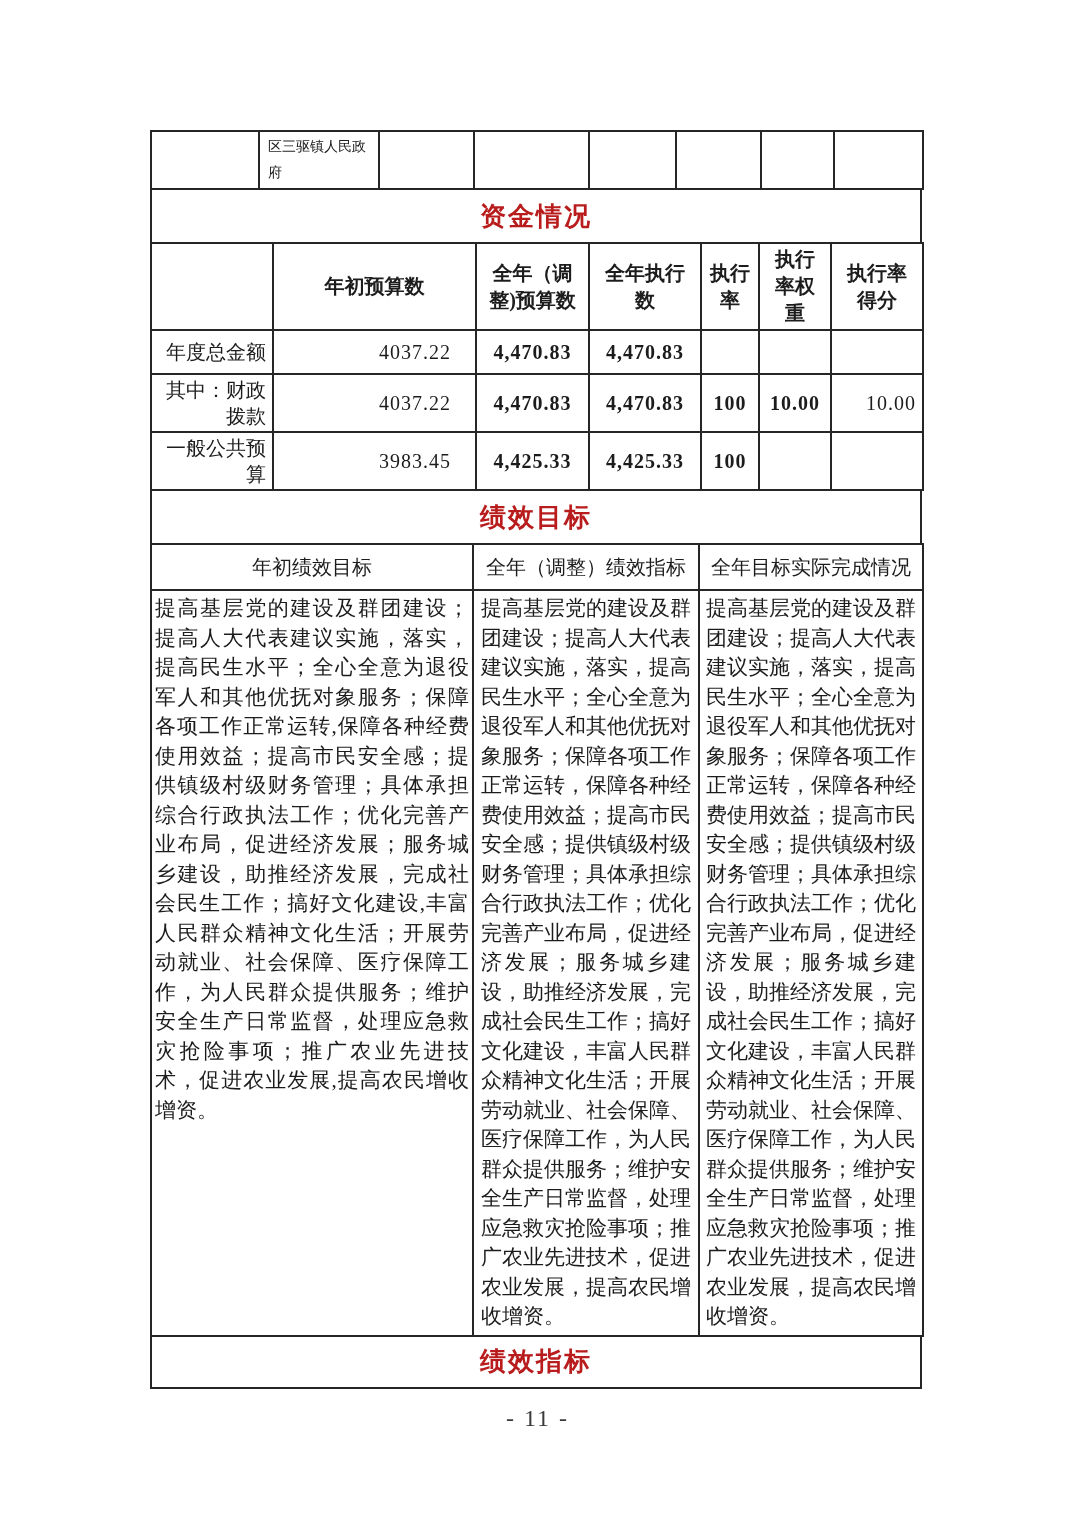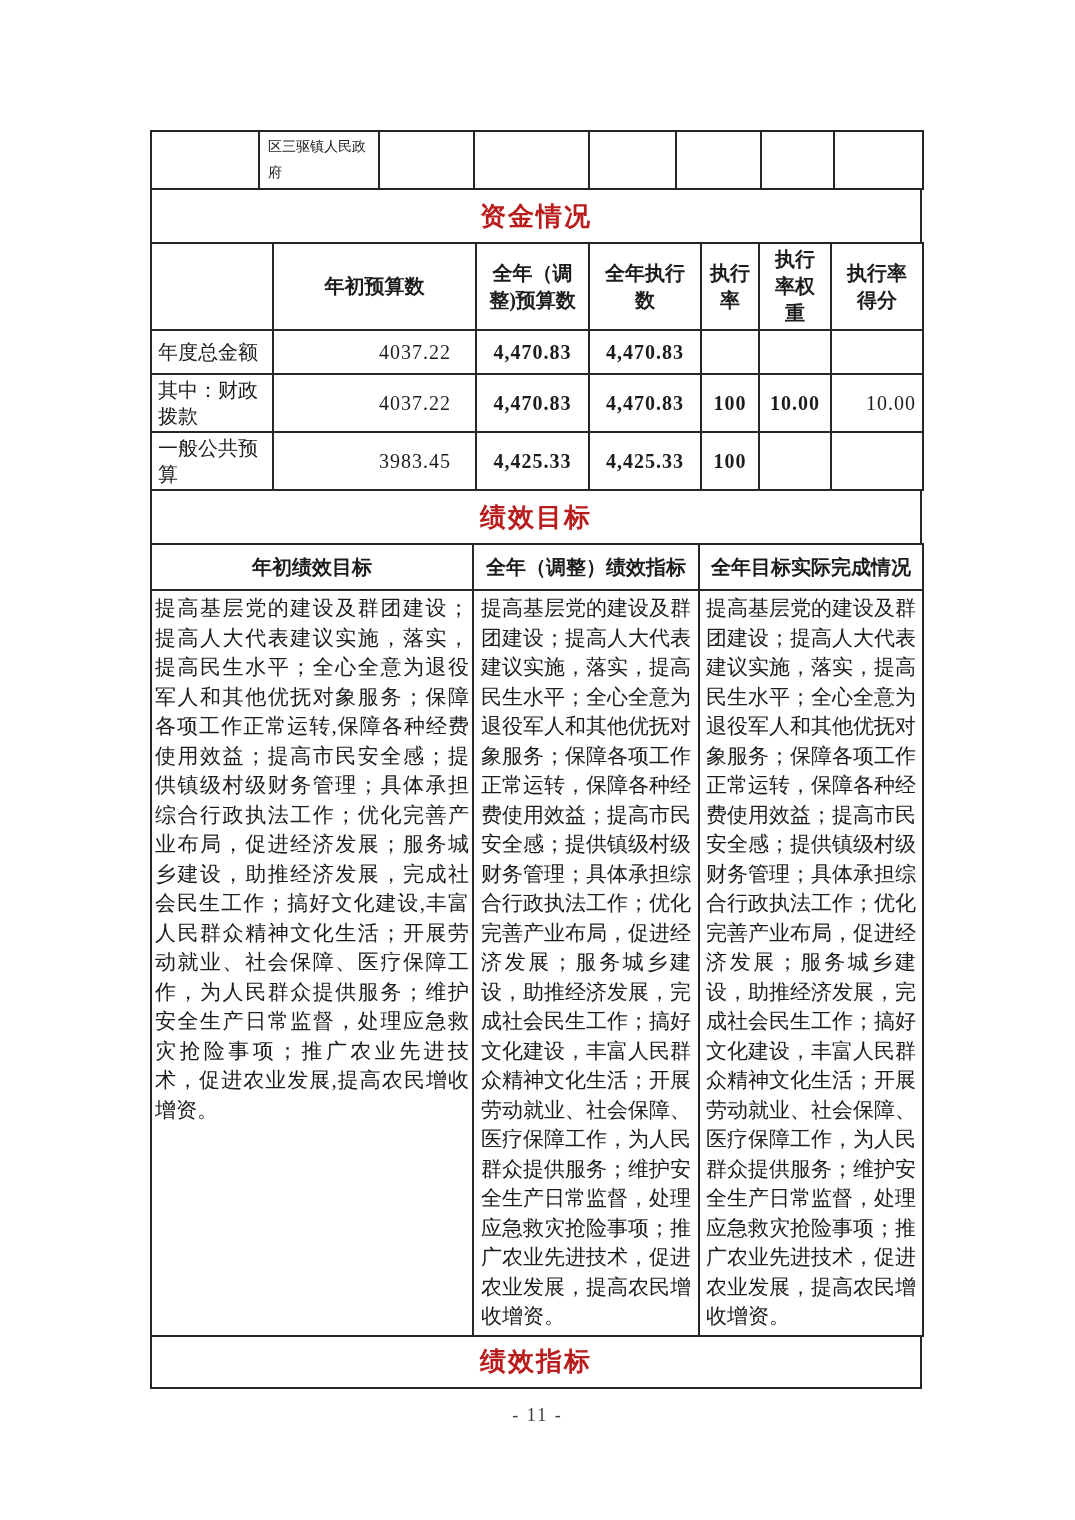--- a/index.html
+++ b/index.html
@@ -37,45 +37,45 @@
   }
   
   .funding th {
     height:84px; font-size:20px; font-weight:bold; line-height:27px;
     text-align:center; vertical-align:middle; padding:2px 7px;
   }
   .funding td {
     font-size:20px; line-height:26px; vertical-align:middle;
     letter-spacing:1px;
   }
-  .funding .lab { text-align:left; padding:2px 6px; letter-spacing:0;border-radius:16px; }
+  .funding .lab { text-align:right; padding:2px 6px; letter-spacing:0;border-radius:16px; }
   .funding .num-r  { text-align:right;  padding-right:24px; }
   .funding .num-c  { text-align:center;font-weight:bold; }
   .funding .num-r2 { text-align:right;  padding-right:6px; }
   .funding .h44 td { height:44px; }
   .funding .h58 td { height:58px; }
   .funding .h46 td { height:46px; }
   
   .goals th {
-    height:46px; font-size:20px; font-weight:bold;
+    height:46px; font-size:20px; font-weight:normal;
     text-align:center; vertical-align:middle; padding:2px 6px;
   }
   .goals td.body {
     height:703px; vertical-align:top;
     font-size:21px; line-height:29.5px;
     text-align:justify; word-break:break-all;margin-top:34px;
   }
   .goals td.c1 { padding:3px 3px; }
   .goals td.c2 { padding:3px 7px; }
   .goals td.c3 { padding:3px 6px; }
   
   .band-ind td { height:52px; }
   .pageno {
     position:absolute; left:0; top:1405px; width:1075px;
-    text-align:center; font-size:18px; letter-spacing:2px; color:#3a3a3a;
+    text-align:center; font-size:24px; letter-spacing:2px; color:#3a3a3a;
   }
 </style>
 </head>
 <body>
 
 <div class="page">
   <div class="doc">
 
     <table class="cont">
       <colgroup>

